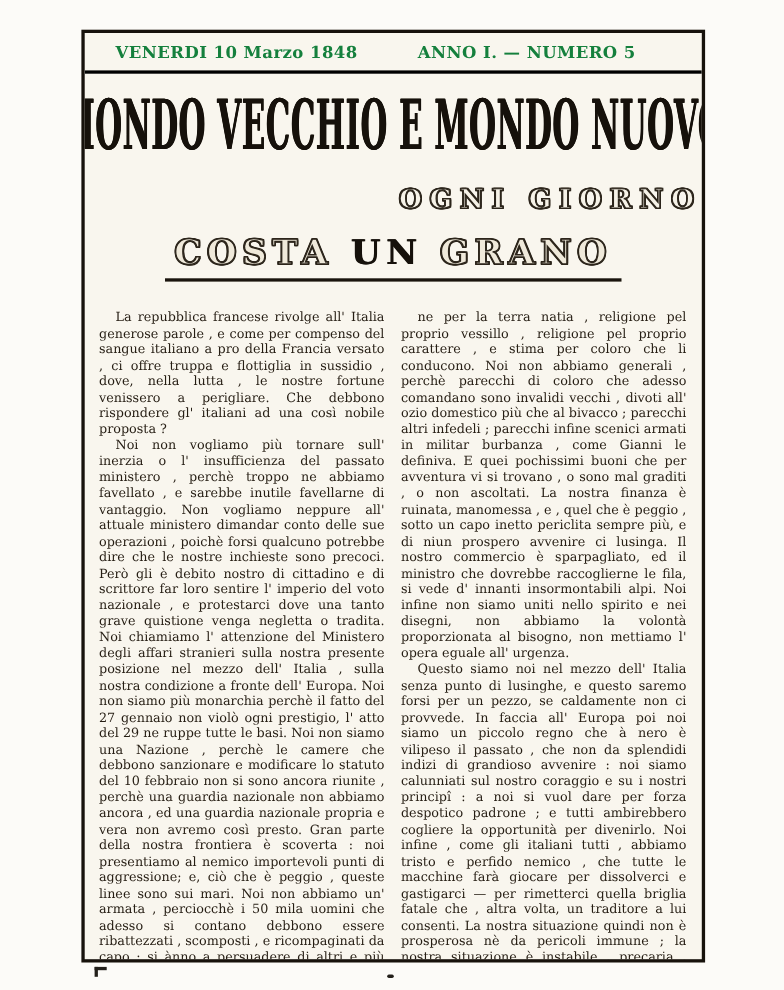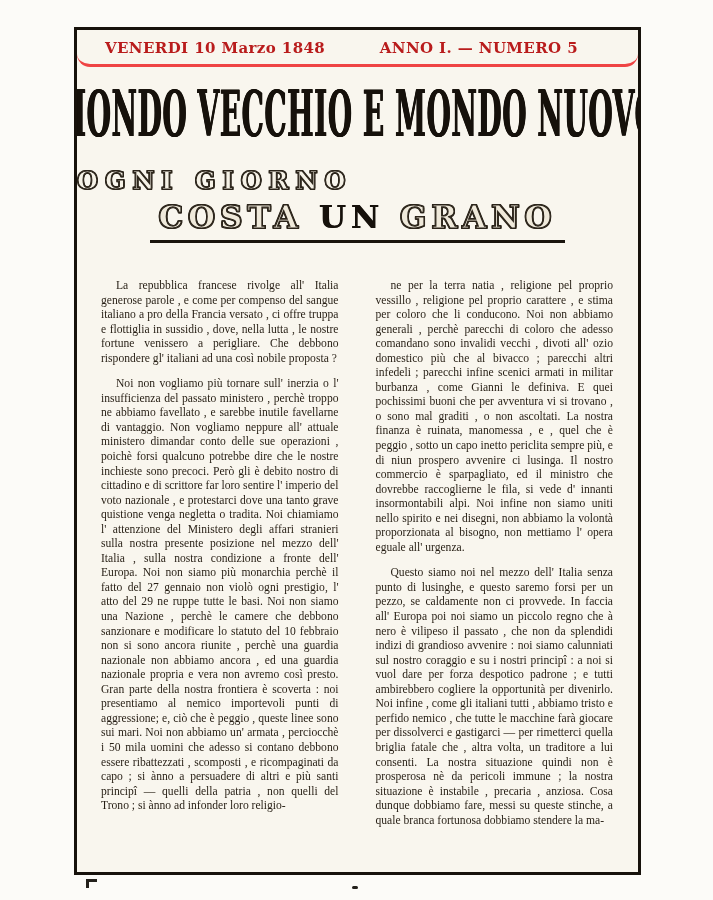--- a/index.html
+++ b/index.html
@@ -21,26 +21,25 @@
     width: 567px; height: 848px;
     background: #f9f6ee;
     border: 3px solid #17120c;
     overflow: hidden;
   }
   .masthead-header {
     display: flex;
     justify-content: space-between;
     align-items: baseline;
     padding: 9px 60px 7px 28px;
-    border-bottom: 3px solid #ef4444;
+    border-bottom: 3px solid #000000;
     font-weight: bold;
     font-size: 15px;
     letter-spacing: 0.4px;
-    color: #b91c1c;
-    border-radius: 13px;
+    color: #15803d;
   }
   .masthead-title-row {
     margin-top: 16px;
     height: 62px;
     display: flex;
     justify-content: center;
     align-items: center;
   }
   .masthead-title {
     font-weight: bold;
@@ -48,33 +47,33 @@
     line-height: 1;
     white-space: nowrap;
     letter-spacing: 1px;
     color: #16110b;
     transform: scale(0.5, 1.12);
     transform-origin: center center;
     text-shadow: 0.6px 0 #16110b, -0.6px 0 #16110b;
   }
   .masthead-subtitle {
     margin-top: 24px;
-    text-align: left;
+    text-align: right;
     font-weight: bold;
     font-size: 24px;
     line-height: 1;
     letter-spacing: 7px;
     color: #f6f2e7;
     -webkit-text-stroke: 1.1px #2c251b;
     text-shadow:
       1px 0 #2c251b, -1px 0 #2c251b, 0 1px #2c251b, 0 -1px #2c251b,
       1px 1px #2c251b, -1px -1px #2c251b, 1px -1px #2c251b, -1px 1px #2c251b;
   }
   .price-row {
-    margin-top: 9px;
+    margin-top: 22px;
     display: flex;
     justify-content: center;
   }
   .price-line {
     font-weight: bold;
     font-size: 31px;
     line-height: 1;
     letter-spacing: 5px;
     padding: 0 8px 7px 8px;
     border-bottom: 3px solid #1a140d;
@@ -97,23 +96,22 @@
     padding: 25px 14px 0 13px;
   }
   .article-column {
     width: 50%;
     font-size: 11.6px;
     line-height: 14.55px;
     text-align: justify;
     color: #251d13;
   }
   .article-column p {
-    margin: 11px;
+    margin: 0;
     text-indent: 15px;
-    font-family: Liberation Serif, serif;
   }
   .artifact {
     position: absolute;
     background: #23201b;
   }
   .artifact-a { left: 86px; top: 879px; width: 11px; height: 3px; }
   .artifact-b { left: 86px; top: 879px; width: 3px; height: 9px; }
   .artifact-c { left: 352px; top: 886px; width: 6px; height: 3px; border-radius: 2px; }
 </style>
 </head>

